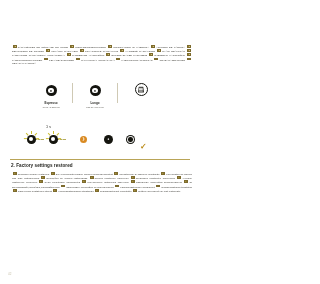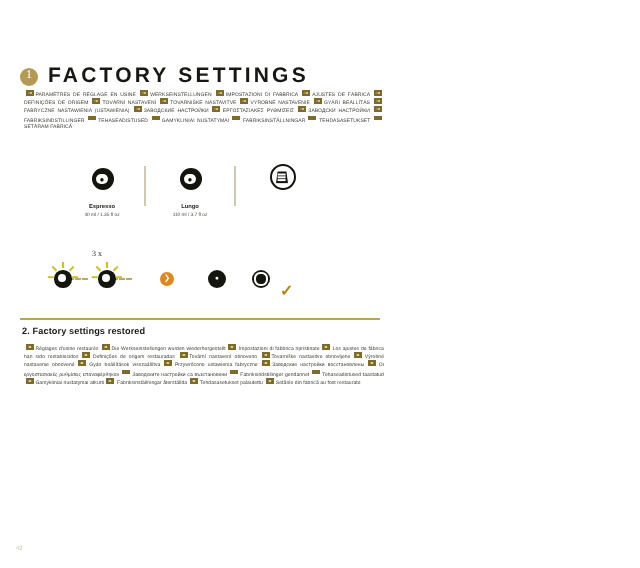--- a/index.html
+++ b/index.html
@@ -137,24 +137,20 @@
   
   .pagenum{
     position:absolute;left:8px;bottom:8px;font-size:3px;color:#c9c4ae;
   }
 </style>
 </head>
 <body>
 
 <div class="page">
 
-  <div class="header">
-    <div class="badge">1</div>
-    <div class="title">FACTORY SETTINGS</div>
-  </div>
 
   <div class="langblock top">
     <div class="langline lang-en" id="langTop"><span class="flag"></span><span>PARAMÈTRES DE RÉGLAGE EN USINE </span><span class="flag"></span><span>WERKSEINSTELLUNGEN </span><span class="flag"></span><span>IMPOSTAZIONI DI FABBRICA </span><span class="flag"></span><span>AJUSTES DE FÁBRICA </span><span class="flag"></span><span>DEFINIÇÕES DE ORIGEM </span><span class="flag"></span><span>TOVÁRNÍ NASTAVENÍ </span><span class="flag"></span><span>TOVARNIŠKE NASTAVITVE </span><span class="flag"></span><span>VÝROBNÉ NASTAVENIE </span><span class="flag"></span><span>GYÁRI BEÁLLÍTÁS </span><span class="flag"></span><span>FABRYCZNE NASTAWIENIA (USTAWIENIA) </span><span class="flag"></span><span>ЗАВОДСКИЕ НАСТРОЙКИ </span><span class="flag"></span><span>ΕΡΓΟΣΤΑΣΙΑΚΕΣ ΡΥΘΜΙΣΕΙΣ </span><span class="flag"></span><span>ЗАВОДСКИ НАСТРОЙКИ </span><span class="flag"></span><span>FABRIKSINDSTILLINGER </span><span class="flag"></span><span>TEHASEADISTUSED </span><span class="flag"></span><span>GAMYKLINIAI NUSTATYMAI </span><span class="flag"></span><span>FABRIKSINSTÄLLNINGAR </span><span class="flag"></span><span>TEHDASASETUKSET </span><span class="flag"></span><span>SETĀRAM FABRICĂ </span></div>
   </div>
 
   <div class="legend">
     <div class="divider d1"></div>
     <div class="divider d2"></div>
 
     <div class="legend-cell c1">

